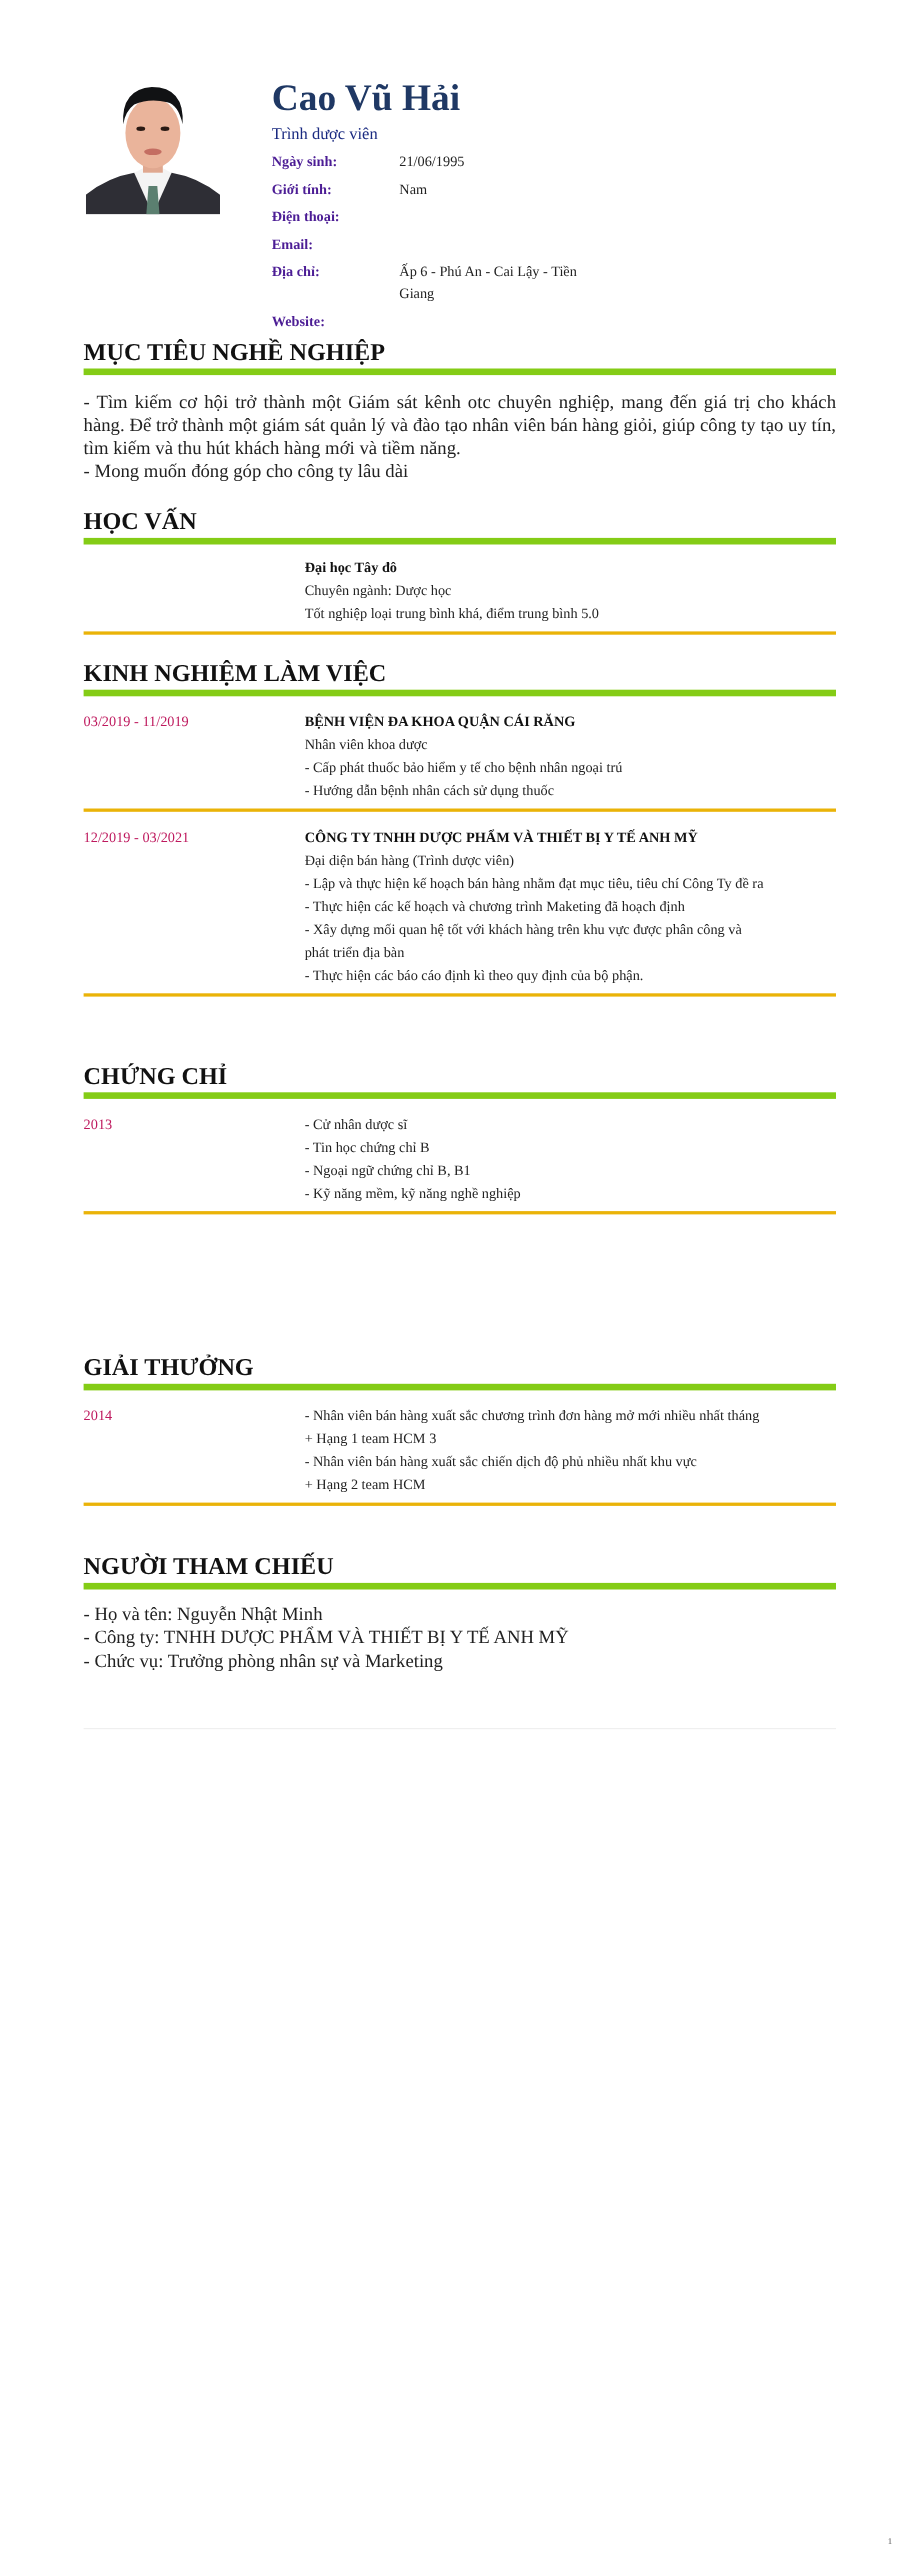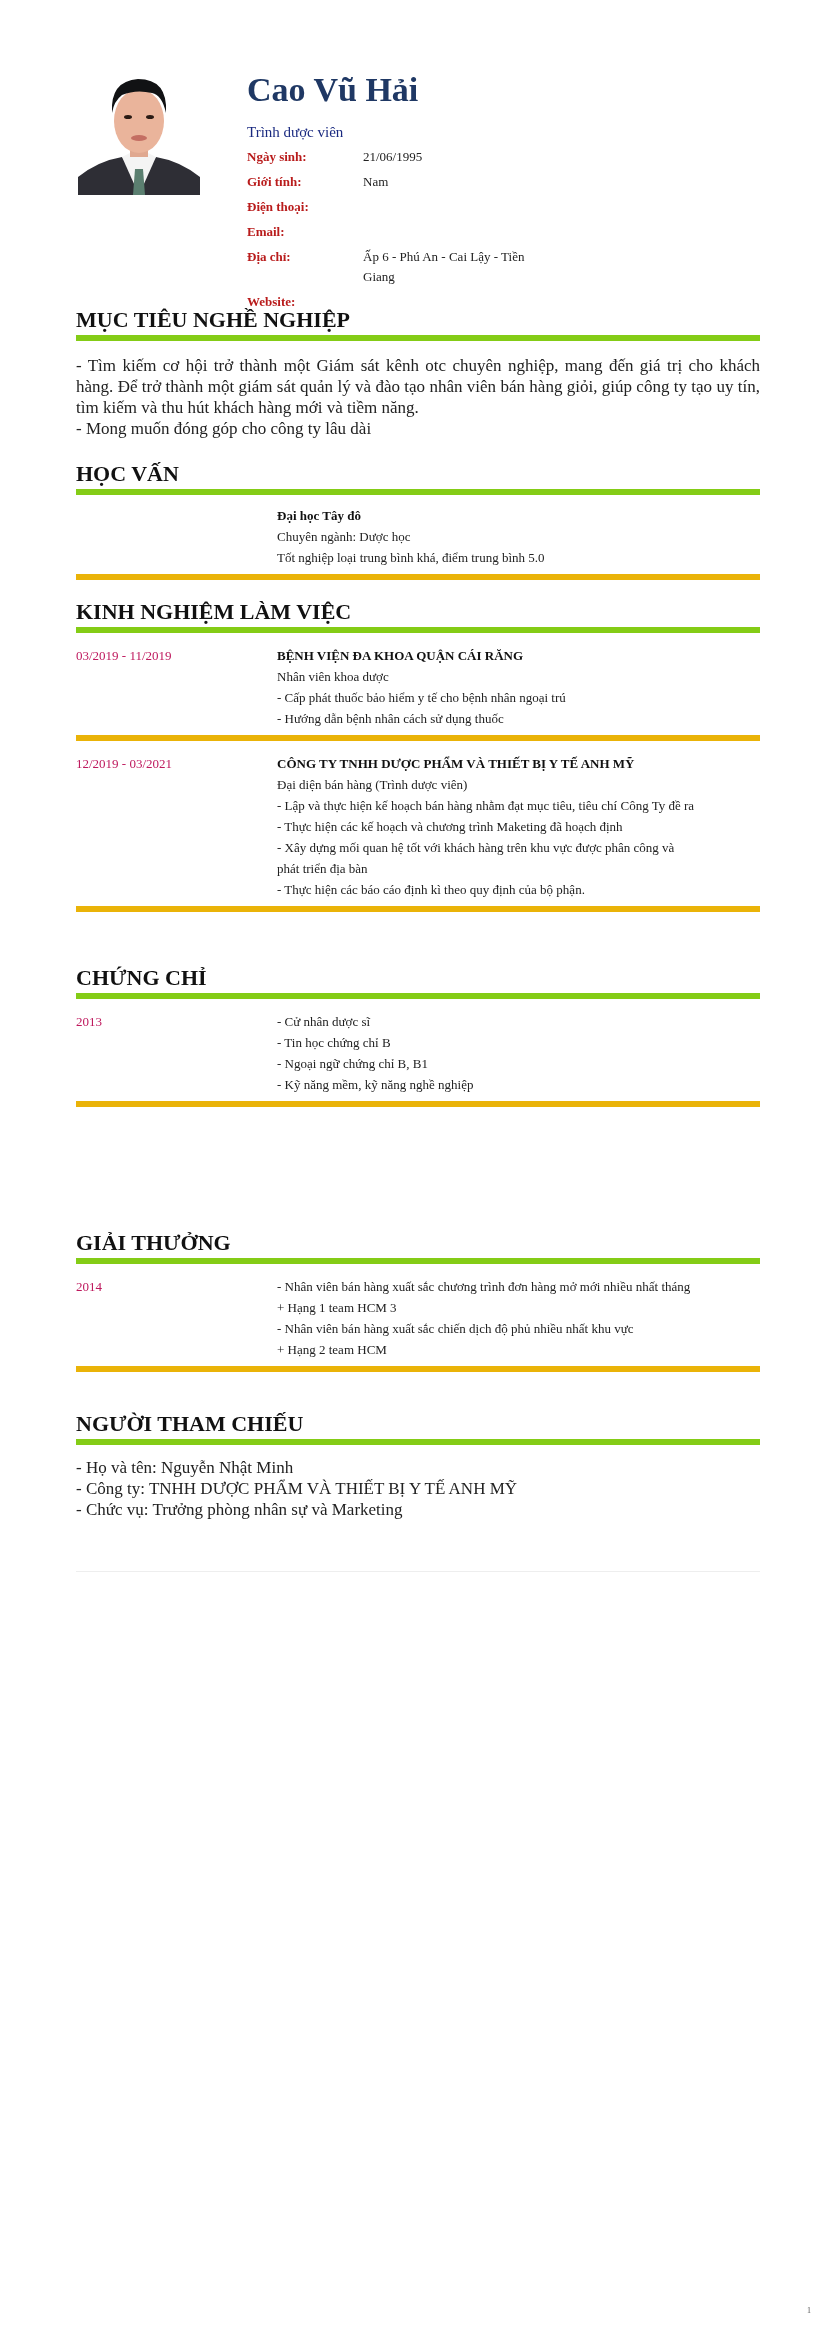--- a/index.html
+++ b/index.html
@@ -6,29 +6,29 @@
   html, body { width: 835px; height: 2340px; background: #ffffff; }
   body { font-family: "Liberation Serif", "DejaVu Serif", serif; color: #222; position: relative; font-size: 13px; }
   .page { position: absolute; left: 76px; top: 0; width: 684px; }
 
   
   .header { position: relative; height: 305px; }
   .photo { position: absolute; left: 2px; top: 73px; width: 122px; height: 122px; overflow: hidden; background: #fff; }
   .photo svg { width: 122px; height: 122px; display: block; }
   .info { position: absolute; left: 171px; top: 70px; width: 460px; }
   .name { font-size: 34px; font-weight: bold; color: #1f3864; line-height: 40px; }
-  .job-title { font-size: 15px; color: #1a2a80; line-height: 20px; margin-top: 12px; }
+  .job-title { font-size: 15px; color: #1a2a80; line-height: 20px; margin-top: 2px; }
   .info-row { display: flex; font-size: 13px; line-height: 20px; margin-top: 5px; }
-  .info-row .lbl { width: 116px; font-weight: bold; color: #b91c1c; flex: none; }
+  .info-row .lbl { width: 116px; font-weight: bold; color: #4c1d95; flex: none; }
   .info-row .val { width: 190px; color: #222; }
 
   
   .section-title { font-size: 22px; font-weight: bold; color: #111; line-height: 22px; padding-bottom: 4px; border-bottom: 6px solid #84cc16; text-transform: uppercase; }
   .para { font-size: 17px; line-height: 21px; color: #222; text-align: justify; }
-  .row { display: flex; padding-top: 12px; padding-bottom: 6px; border-bottom: 6px solid #eab308; }
+  .row { display: flex; padding-top: 12px; padding-bottom: 6px; border-bottom: 3px solid #eab308; }
   .row .date { width: 201px; flex: none; font-size: 13px; line-height: 21px; color: #be185d; }
   .row .body { width: 420px; font-size: 13px; line-height: 21px; color: #222; }
   .row .body .org { font-weight: bold; color: #111; }
   .faded { color: #d8d8d8; }
   .pagenum { position: absolute; right: 24px; top: 2306px; font-size: 8px; color: #555; }
 </style>
 </head>
 <body>
 
 <div class="page">

